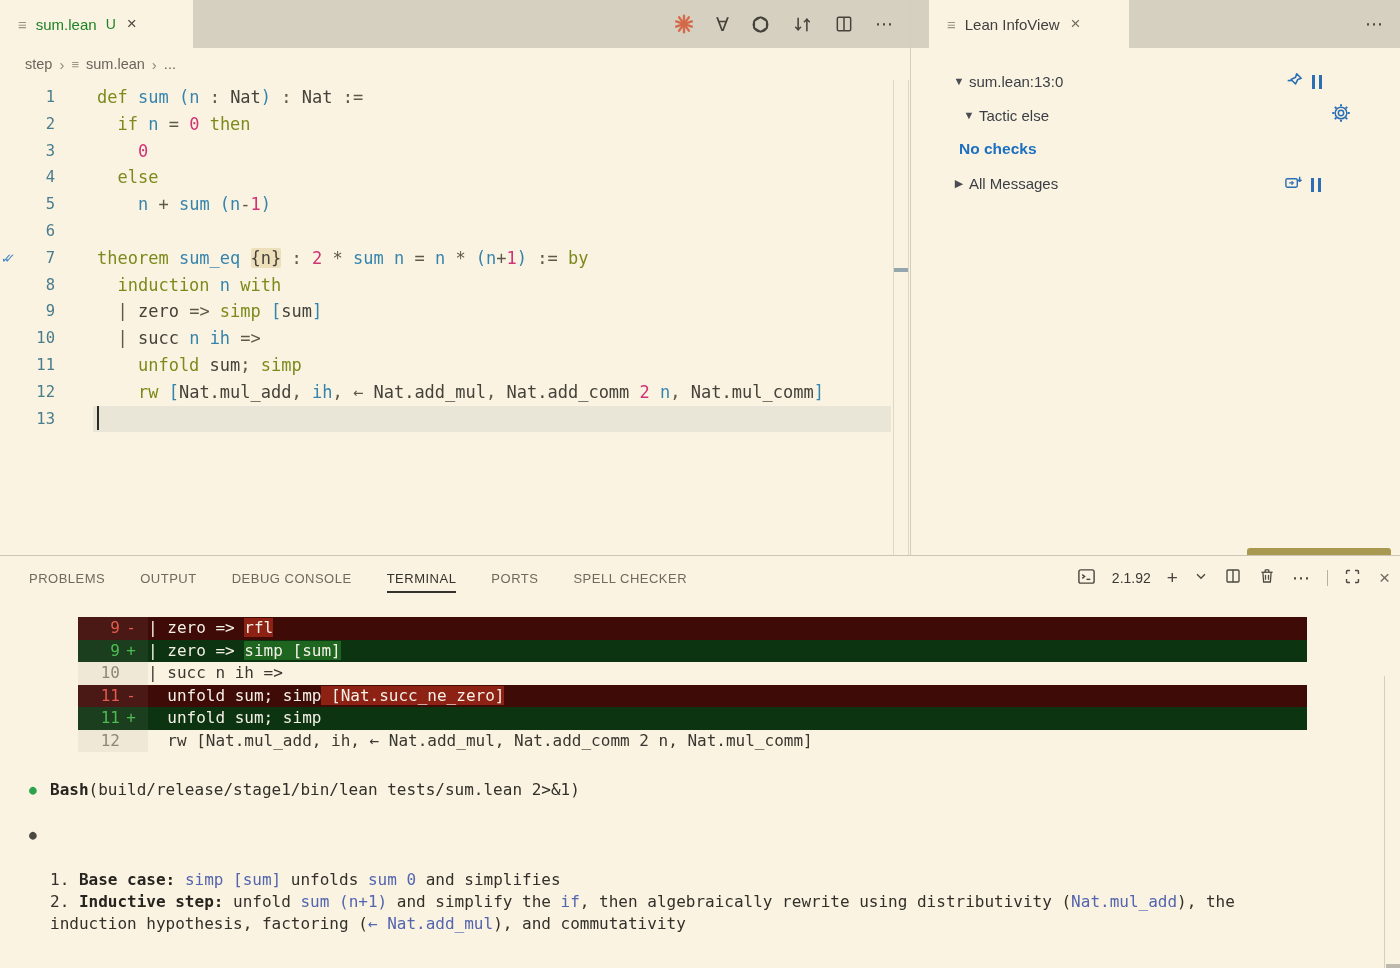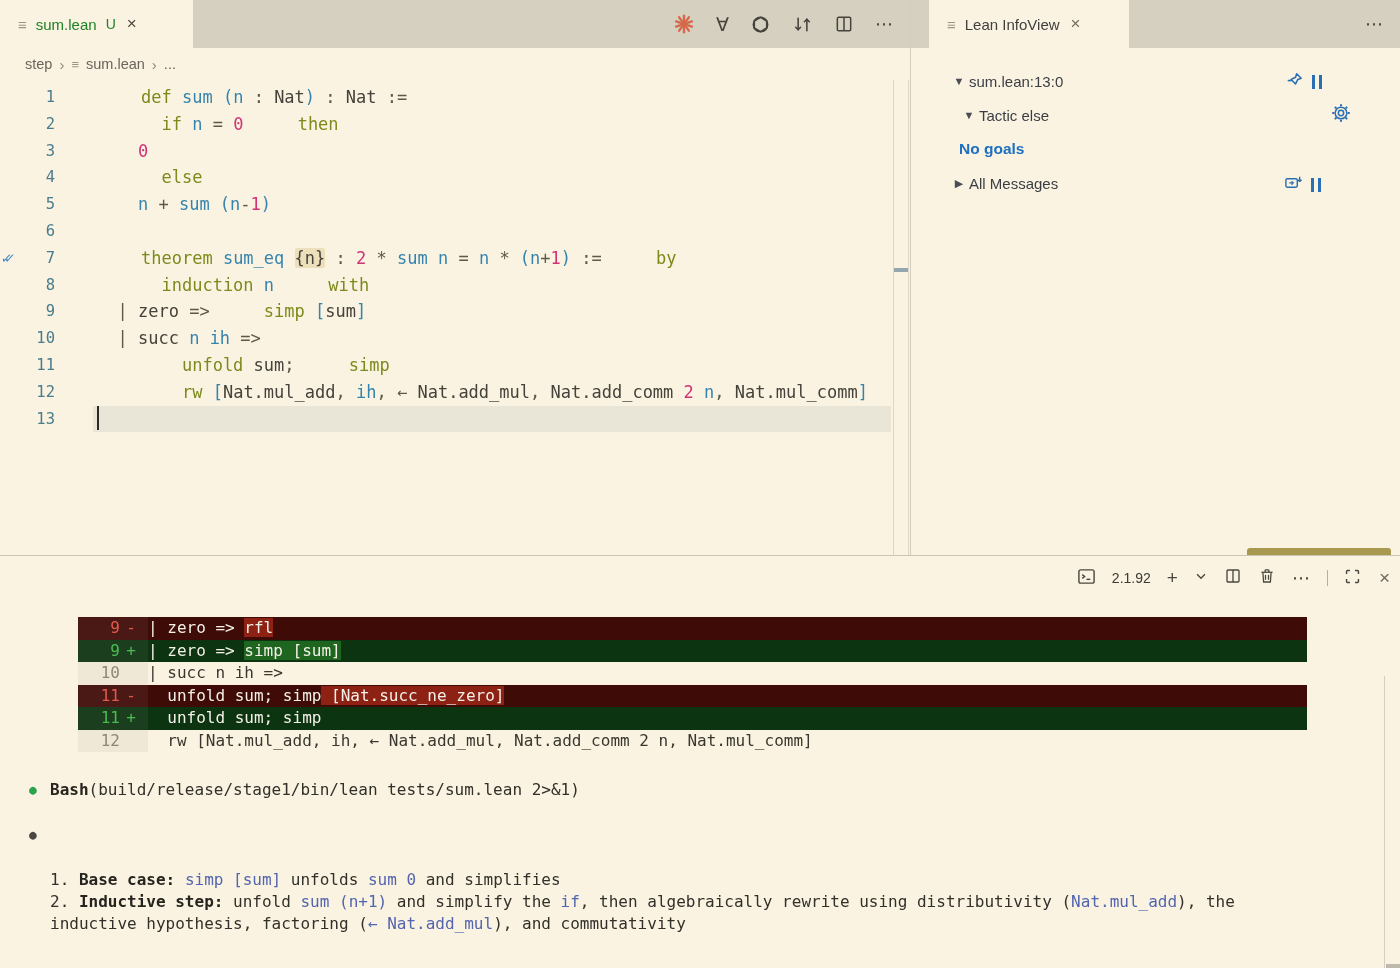--- a/index.html
+++ b/index.html
@@ -31,21 +31,21 @@
   .breadcrumb .sep { color:#8d887b; font-size:15px; }
   .breadcrumb .bc-file { color:#9a958a; font-size:13px; }
 
   
   .code-area { position:absolute; top:84px; left:0; right:17px; }
   .cline { position:relative; height:26.8px; font-family:"DejaVu Sans Mono", monospace; font-size:17px; line-height:26.8px; }
   .cur-band { position:absolute; left:93px; right:2px; top:0; height:26.8px; background:#e9e6d8; }
   .lnum { position:absolute; left:0; top:0; width:55px; text-align:right; color:#497c8d; font-size:15.5px; }
   .gutter-check { position:absolute; left:2px; top:0; width:32px; color:#4186c5; font-size:15px; letter-spacing:-6px; font-weight:bold; transform:skewX(-8deg); }
   .ltext { position:absolute; left:97px; top:0; white-space:pre; }
-  .tk-k { color:#7b8a1b;margin-left:44px; } .tk-b { color:#3484ad; } .tk-p { color:#d03374; }
+  .tk-k { color:#7b8a1b; } .tk-b { color:#3484ad; } .tk-p { color:#d03374; }
   .tk-o { color:#5c584a; } .tk-d { color:#44423a; }
   .tk-hl { background:#ecdfba; border-radius:2px; }
   .cursor { display:inline-block; width:2px; height:24px; background:#2a2a26; vertical-align:middle; margin-top:-3px; }
 
   .overview-ruler { position:absolute; top:80px; bottom:0; left:893px; width:16px; border-left:1px solid #ddd7c7; border-right:1px solid #ddd7c7; }
   .ruler-mark { position:absolute; left:0; right:0; top:188px; height:4px; background:#94a7af; }
 
   
   .iv-row { position:absolute; left:0; right:0; height:22px; font-size:15px; color:#3a3e44; display:flex; align-items:center; }
   .tri { width:20px; text-align:center; font-size:11px; color:#4a4e54; flex:none; }
@@ -270,21 +270,21 @@
                 <line x1="4.6" y1="4.6" x2="6.4" y2="6.4"></line>
                   <line x1="17.6" y1="17.6" x2="19.4" y2="19.4"></line>
                 <line x1="4.6" y1="19.4" x2="6.4" y2="17.6"></line>
                   <line x1="17.6" y1="6.4" x2="19.4" y2="4.6"></line>
               </g>
             </svg>
           </span>
         </div>
 
         <div class="iv-row" style="top:90px; left:48px;">
-          <span class="no-goals">No goals</span>
+          <span class="no-goals">No checks</span>
         </div>
 
         <div class="iv-row" style="top:124px; left:38px;">
           <span class="tri">▶</span>
           <span>All Messages</span>
         </div>
         <div class="iv-icons" style="top:125px; left:373px;">
           <span>
             <svg width="19" height="19" viewBox="0 0 20 20" fill="none" stroke="#2a6eb4" stroke-width="1.5">
               <rect x="2" y="6" width="12" height="9" rx="1.5"></rect>
@@ -298,20 +298,28 @@
             </span>
         </div>
 
         <button class="restart-btn">Restart File</button>
       </div>
     </div>
   </div>
 
   <div class="panel">
     <div class="panel-header">
+      <div class="panel-tabs" id="panel-tabs">
+          <div class="ptab">PROBLEMS</div>
+          <div class="ptab">OUTPUT</div>
+          <div class="ptab">DEBUG CONSOLE</div>
+          <div class="ptab active">TERMINAL</div>
+          <div class="ptab">PORTS</div>
+          <div class="ptab">SPELL CHECKER</div>
+        </div>
       <div class="panel-toolbar">
         <span>
           <svg width="19" height="19" viewBox="0 0 20 20" fill="none" stroke="#4a4840" stroke-width="1.5">
             <rect x="2" y="3" width="16" height="14" rx="2"></rect>
             <path d="M5.5 8 L8 10 L5.5 12"></path>
               <line x1="10" y1="13" x2="14" y2="13"></line>
           </svg>
         </span>
         <span class="term-version">2.1.92</span>
         <span class="plus-icon">+</span>
@@ -394,21 +402,21 @@
             <span class="dtext"><span>  rw [Nat.mul_add, ih, ← Nat.add_mul, Nat.add_comm 2 n, Nat.mul_comm]</span></span>
           </div>
         </div>
       <div class="messages" id="term-messages">
           <div class="mrow"><span class="bullet green">●</span><span class="seg-bold">Bash</span><span class="seg-plain">(build/release/stage1/bin/lean tests/sum.lean 2&gt;&amp;1)</span></div>
           <div class="mrow"></div>
           <div class="mrow"><span class="bullet dark">●</span></div>
           <div class="mrow"></div>
           <div class="mrow"><span class="seg-plain">1. </span><span class="seg-bold">Base case:</span><span class="seg-plain"> </span><span class="seg-code">simp [sum]</span><span class="seg-plain"> unfolds </span><span class="seg-code">sum 0</span><span class="seg-plain"> and simplifies</span></div>
           <div class="mrow"><span class="seg-plain">2. </span><span class="seg-bold">Inductive step:</span><span class="seg-plain"> unfold </span><span class="seg-code">sum (n+1)</span><span class="seg-plain"> and simplify the </span><span class="seg-code">if</span><span class="seg-plain">, then algebraically rewrite using distributivity (</span><span class="seg-code">Nat.mul_add</span><span class="seg-plain">), the</span></div>
-          <div class="mrow"><span class="seg-plain">inductive hypothesis, factoring (</span><span class="seg-code">← Nat.add_mul</span><span class="seg-plain">), and commutativity</span></div>
+          <div class="mrow"><span class="seg-plain">induction hypothesis, factoring (</span><span class="seg-code">← Nat.add_mul</span><span class="seg-plain">), and commutativity</span></div>
         </div>
       <div class="term-scrollbar">
         <div class="term-thumb"></div>
       </div>
     </div>
   </div>
 
 </div>
 
 </body></html>

